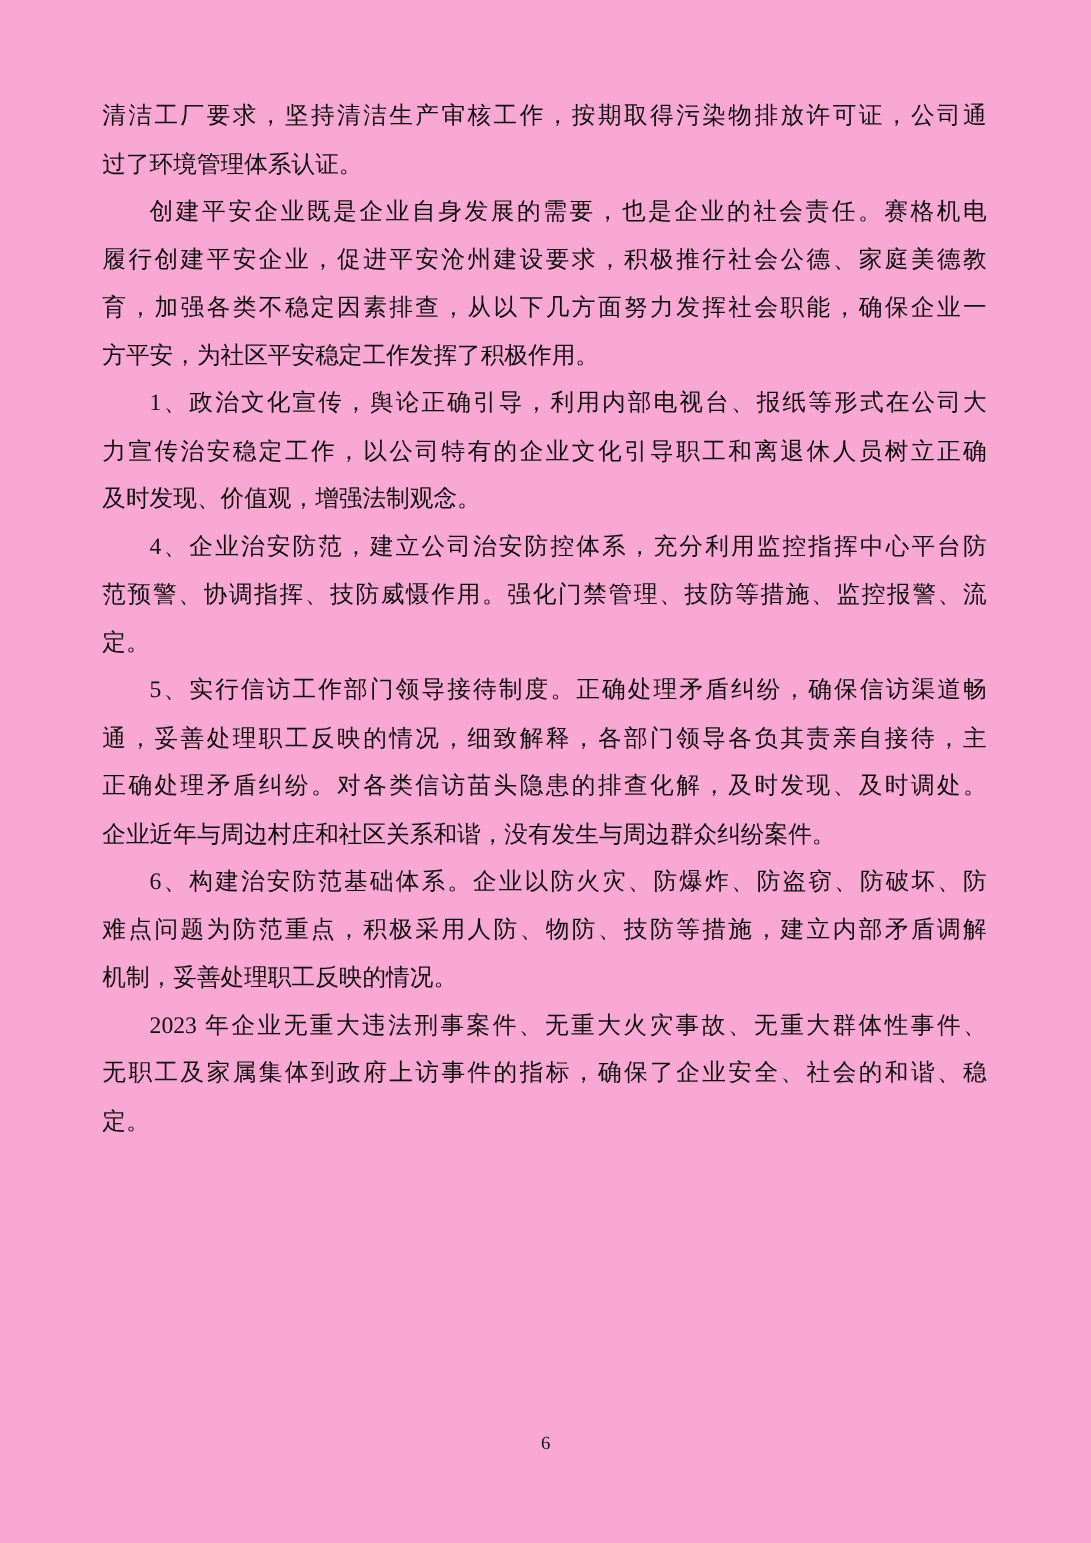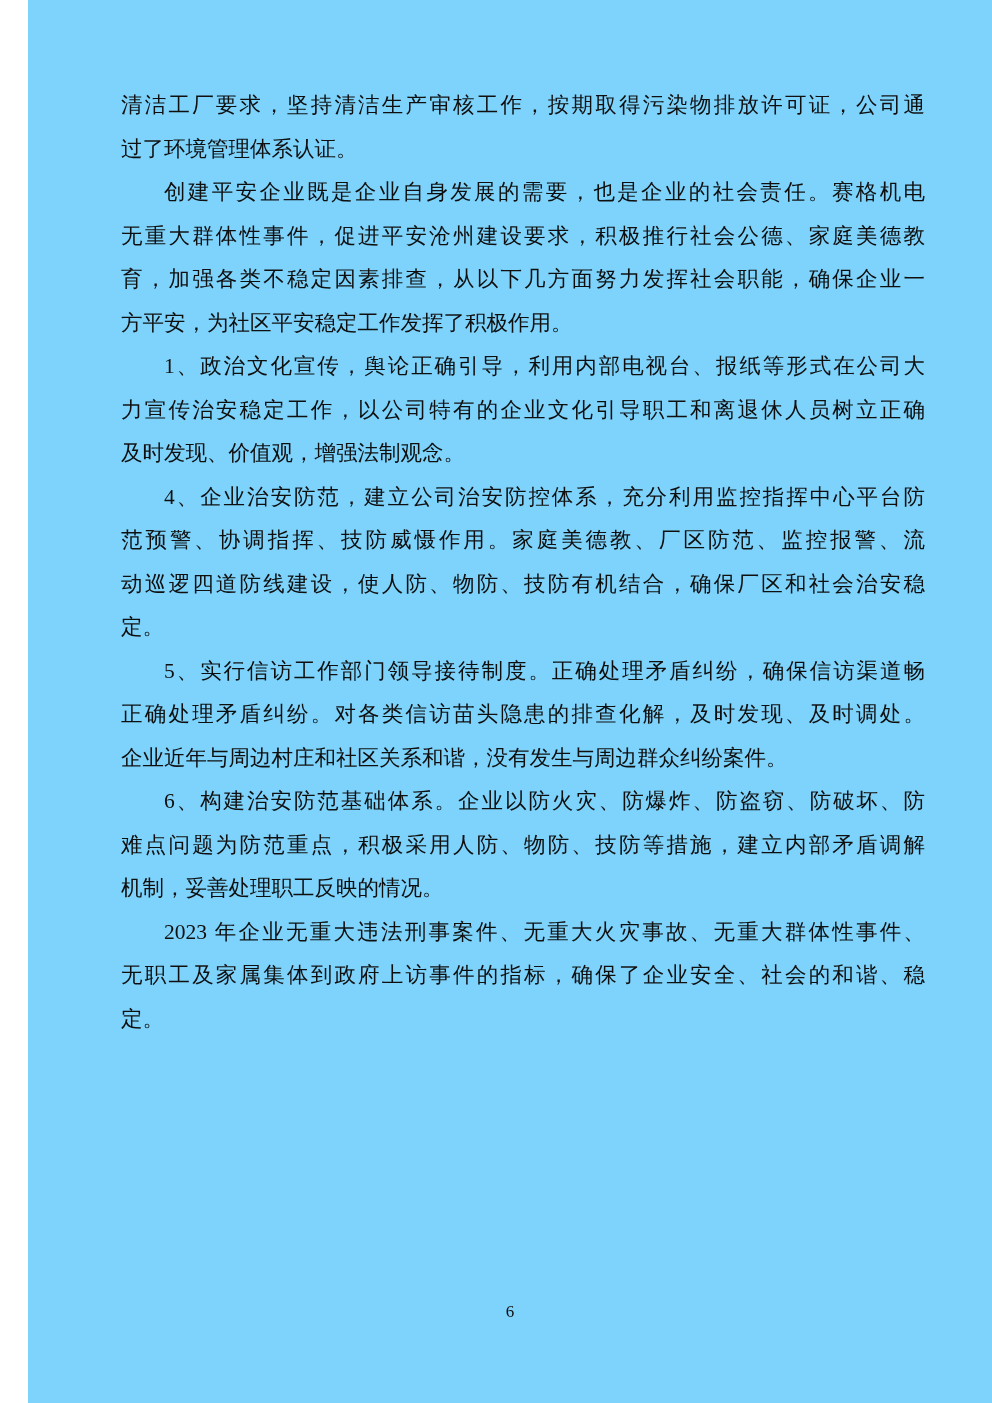--- a/index.html
+++ b/index.html
@@ -11,22 +11,21 @@
     height: 1403px;
     background: #ffffff;
     position: relative;
     overflow: hidden;
     font-family: "Liberation Serif", "DejaVu Serif", serif;
     color: #0f0f0f;
   }
   .page {
     position: absolute;
     inset: 0;
-    background: #7dd3fc;
-    margin-left: 28px;
+    background: #f9a8d4;
   }
   .doc {
     position: absolute;
     left: 93px;
     top: 84px;
     width: 804px;
     font-size: 21.5px;
     line-height: 43.5px;
   }
   .paragraph {
@@ -59,37 +58,37 @@
 <body>
 
 <div class="page">
   <div class="doc">
       <div class="paragraph">
         <div class="line fill">清洁工厂要求，坚持清洁生产审核工作，按期取得污染物排放许可证，公司通</div>
         <div class="line">过了环境管理体系认证。</div>
       </div>
       <div class="paragraph">
         <div class="line fill indent">创建平安企业既是企业自身发展的需要，也是企业的社会责任。赛格机电</div>
-        <div class="line fill">无重大群体性事件，促进平安沧州建设要求，积极推行社会公德、家庭美德教</div>
+        <div class="line fill">履行创建平安企业，促进平安沧州建设要求，积极推行社会公德、家庭美德教</div>
         <div class="line fill">育，加强各类不稳定因素排查，从以下几方面努力发挥社会职能，确保企业一</div>
         <div class="line">方平安，为社区平安稳定工作发挥了积极作用。</div>
       </div>
       <div class="paragraph">
         <div class="line fill indent">1、政治文化宣传，舆论正确引导，利用内部电视台、报纸等形式在公司大</div>
         <div class="line fill">力宣传治安稳定工作，以公司特有的企业文化引导职工和离退休人员树立正确</div>
         <div class="line">及时发现、价值观，增强法制观念。</div>
       </div>
       <div class="paragraph">
         <div class="line fill indent">4、企业治安防范，建立公司治安防控体系，充分利用监控指挥中心平台防</div>
-        <div class="line fill">范预警、协调指挥、技防威慑作用。家庭美德教、厂区防范、监控报警、流</div>
-        <div class="line fill">动巡逻四道防线建设，使人防、物防、技防有机结合，确保厂区和社会治安稳</div>
+        <div class="line fill">范预警、协调指挥、技防威慑作用。强化门禁管理、技防等措施、监控报警、流</div>
         <div class="line">定。</div>
       </div>
       <div class="paragraph">
         <div class="line fill indent">5、实行信访工作部门领导接待制度。正确处理矛盾纠纷，确保信访渠道畅</div>
+        <div class="line fill">通，妥善处理职工反映的情况，细致解释，各部门领导各负其责亲自接待，主</div>
         <div class="line fill">正确处理矛盾纠纷。对各类信访苗头隐患的排查化解，及时发现、及时调处。</div>
         <div class="line">企业近年与周边村庄和社区关系和谐，没有发生与周边群众纠纷案件。</div>
       </div>
       <div class="paragraph">
         <div class="line fill indent">6、构建治安防范基础体系。企业以防火灾、防爆炸、防盗窃、防破坏、防</div>
         <div class="line fill">难点问题为防范重点，积极采用人防、物防、技防等措施，建立内部矛盾调解</div>
         <div class="line">机制，妥善处理职工反映的情况。</div>
       </div>
       <div class="paragraph">
         <div class="line fill indent">2023 年企业无重大违法刑事案件、无重大火灾事故、无重大群体性事件、</div>

